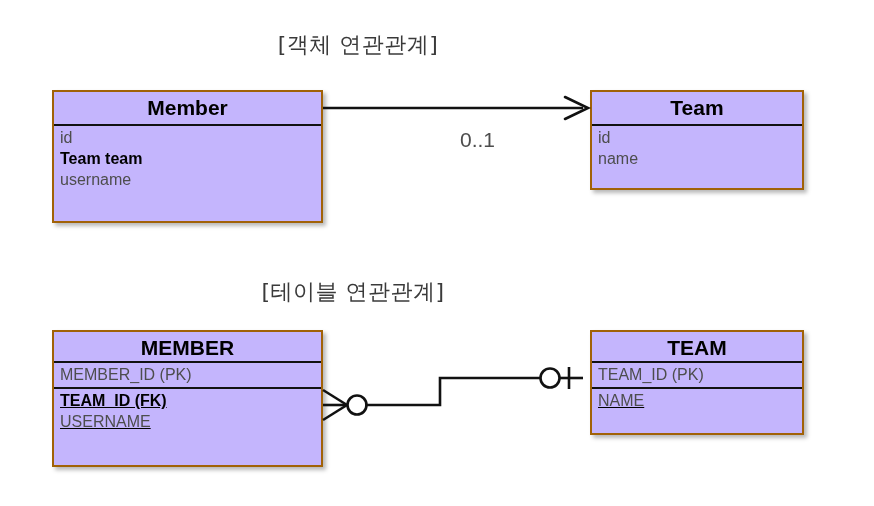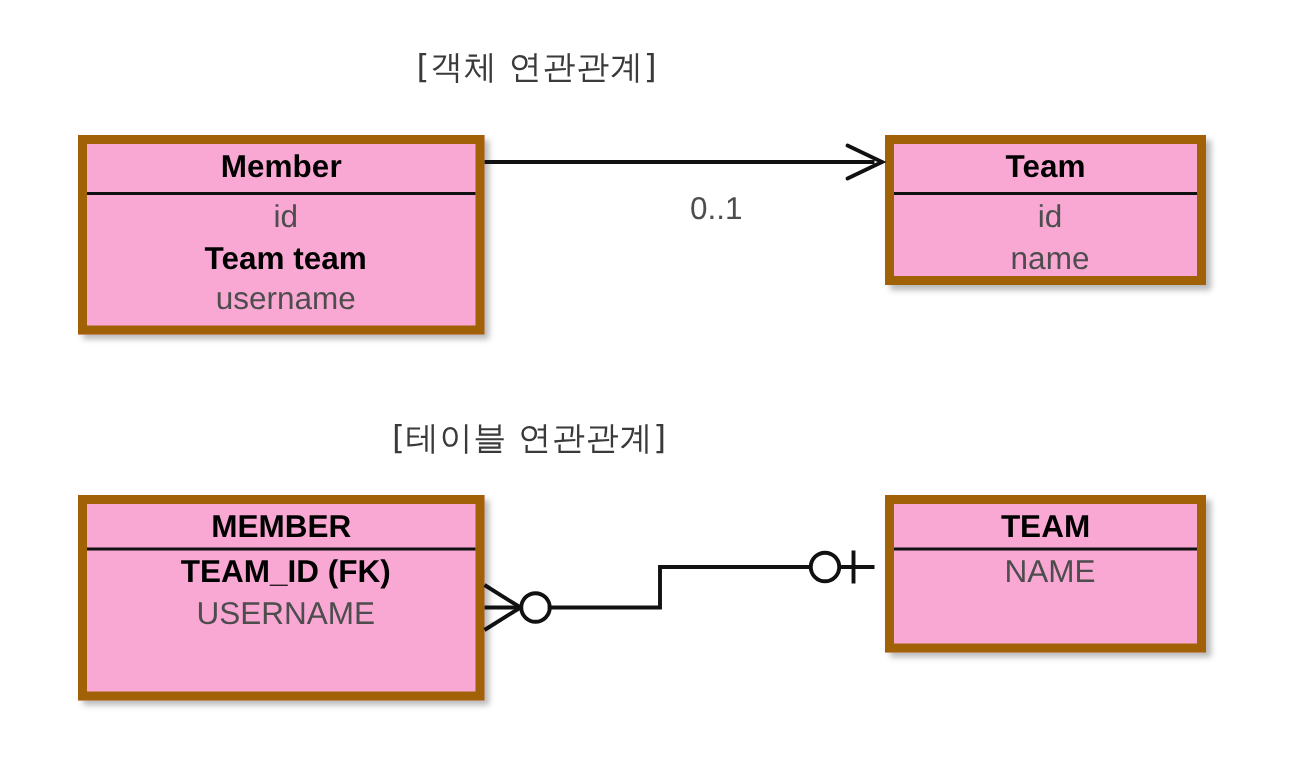--- a/index.html
+++ b/index.html
@@ -26,22 +26,22 @@
     letter-spacing: 0.5px;
     white-space: nowrap;
     font-family: "DejaVu Sans", "Liberation Sans", sans-serif;
   }
   #title-object  { left: 0; top: 30px; width: 716px; text-align: center; }
   #title-table   { left: 0; top: 277px; width: 706px; text-align: center; }
 
   
   .box {
     position: absolute;
-    background: #f9a8d4;
-    border: 6px solid #a16207;
+    background: #c4b5fd;
+    border: 2px solid #a16207;
     box-sizing: border-box;
     box-shadow: 3px 3px 4px rgba(0,0,0,0.28);
   }
   .box-header {
     text-align: center;
     font-weight: bold;
     color: #000000;
     font-size: 21px;
     line-height: 1;
     padding: 5px 0 6px 0;
@@ -51,26 +51,25 @@
   }
   .compartment {
     box-sizing: border-box;
     padding: 1px 0 2px 6px;
   }
   .compartment + .compartment {
     border-top: 2px solid #111111;
     text-decoration: underline;
   }
   .attr {
-    font-size: 21px;
+    font-size: 16px;
     line-height: 1.32;
     color: #4d4d4d;
     white-space: nowrap;
     font-family: "Liberation Sans", "DejaVu Sans", sans-serif;
-    text-align: center;
   }
   .attr.bold {
     font-weight: bold;
     color: #000000;
   }
 
   
   #box-member { left: 52px;  top: 90px;  width: 271px; height: 133px; }
   #box-team   { left: 590px; top: 90px;  width: 214px; height: 100px; }
   #box-member-table { left: 52px;  top: 330px; width: 271px; height: 137px; }
@@ -122,27 +121,33 @@
     </div>
   </div>
 
   <div id="mult-label">0..1</div>
 
   <div class="section-title" id="title-table">[테이블 연관관계]</div>
 
   <div class="box" id="box-member-table">
     <div class="box-header">MEMBER</div>
     <div class="compartment">
+      <div class="attr">MEMBER_ID (PK)</div>
+    </div>
+    <div class="compartment">
       <div class="attr bold">TEAM_ID (FK)</div>
       <div class="attr">USERNAME</div>
     </div>
   </div>
 
   <div class="box" id="box-team-table">
     <div class="box-header">TEAM</div>
+    <div class="compartment">
+      <div class="attr">TEAM_ID (PK)</div>
+    </div>
     <div class="compartment">
       <div class="attr">NAME</div>
     </div>
   </div>
 
   <svg id="connectors" viewBox="0 0 874 506" width="874" height="506">
 
     <g>
       <line x1="323" y1="108" x2="583" y2="108" stroke="#111111" stroke-width="2.6"></line>
       <polyline points="565,97 588,108 565,119" fill="none" stroke="#111111" stroke-width="2.6" stroke-linecap="round" stroke-linejoin="miter"></polyline>

